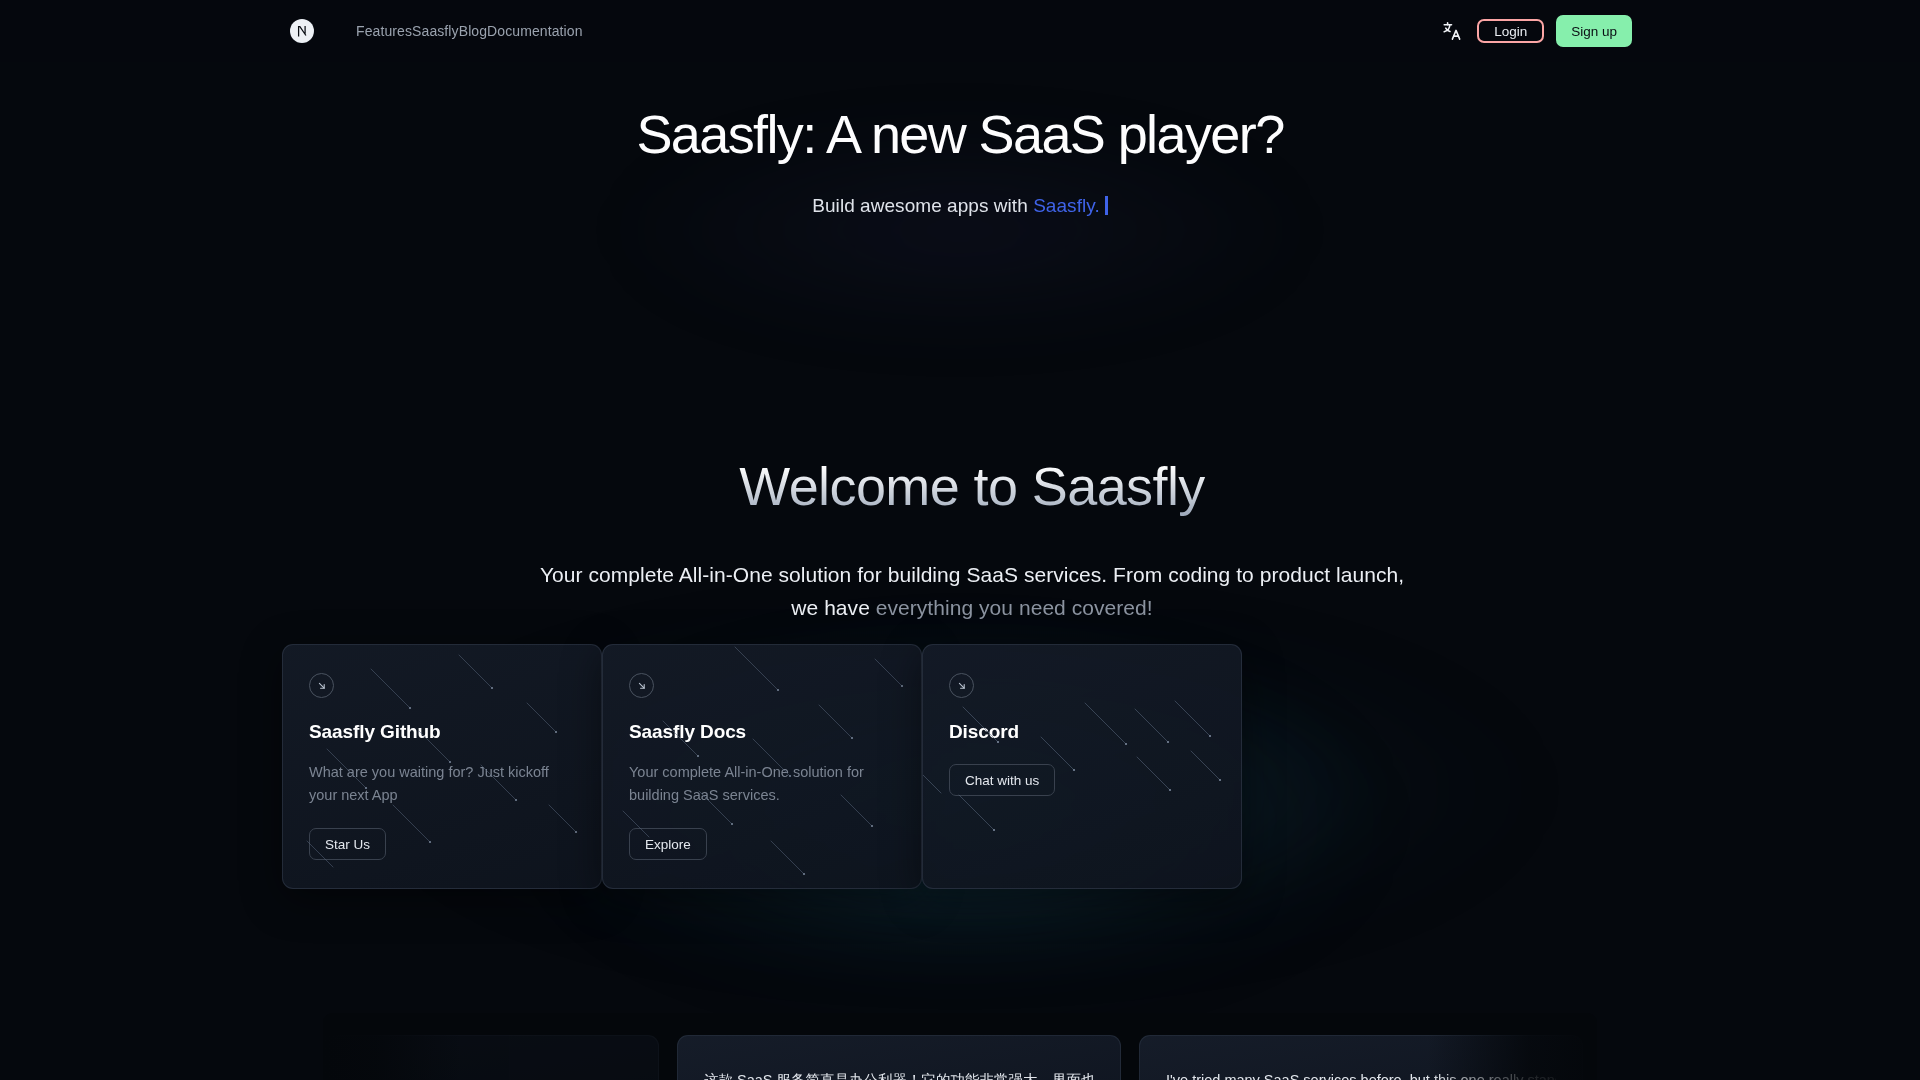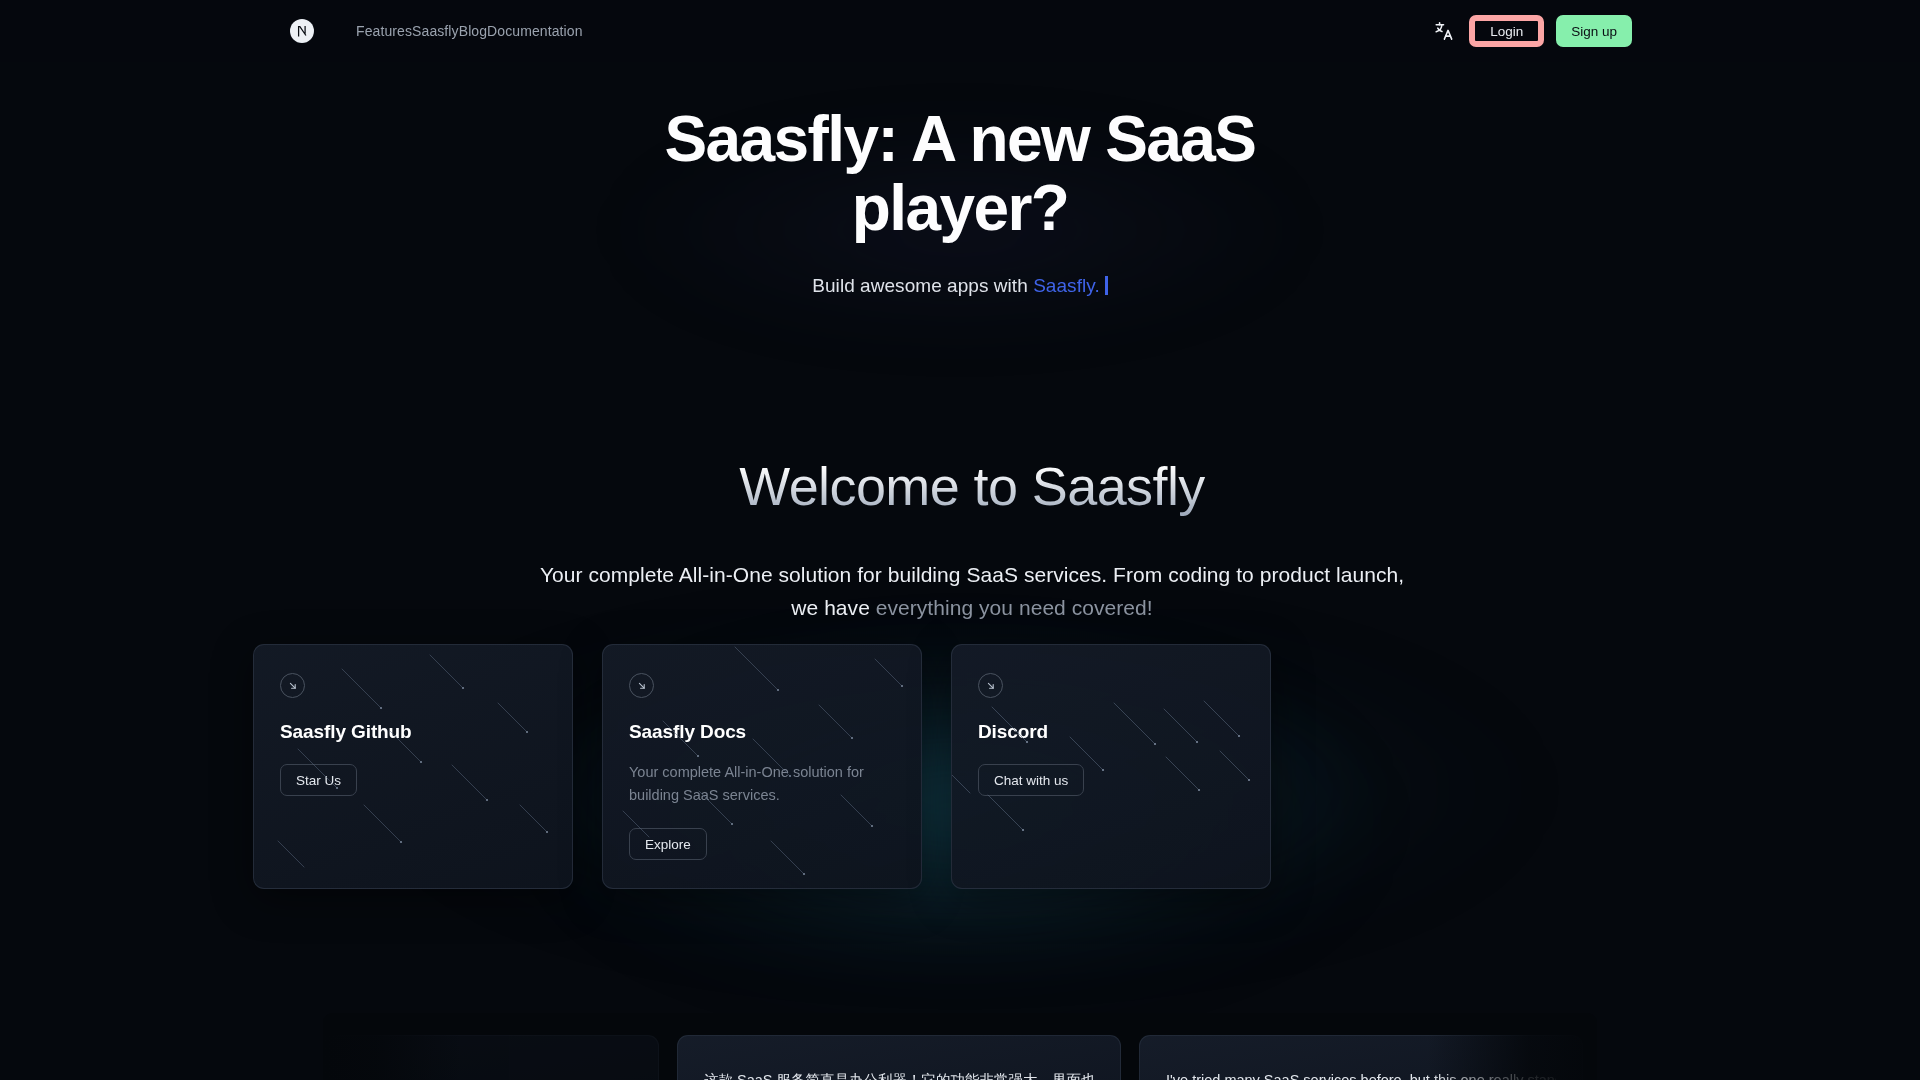--- a/index.html
+++ b/index.html
@@ -45,36 +45,36 @@
   }
   .logo svg { display:block; }
   .nav-links { display:flex; align-items:flex-end; margin-left:42px; }
   .nav-link {
     font-size:14px; color:#9aa2ae; letter-spacing:0.1px; white-space:nowrap;
     text-decoration:none; cursor:pointer;
   }
   .nav-right { margin-left:auto; margin-right:288px; display:flex; align-items:center; gap:12px; }
   .lang-icon { width:26px; height:26px; display:flex; align-items:center; justify-content:center; cursor:pointer; }
   .btn-login {
-    height:32px; padding:0 15px; border-radius:7px;
-    border:6px solid #fca5a5; background:transparent;
+    height:24px; padding:0 15px; border-radius:7px;
+    border:2px solid #fca5a5; background:transparent;
     color:#e9ecf1; font-size:13.5px; font-family:inherit; cursor:pointer;
     display:flex; align-items:center;
   }
   .btn-signup {
     height:32px; padding:0 15px; border-radius:7px;
     border:none; background:#86efac; color:#0a0d13;
     font-size:13.5px; font-family:inherit; cursor:pointer; font-weight:400;
     display:flex; align-items:center;
   }
 
   
   .hero { position:absolute; left:0; top:0; width:1920px; text-align:center; z-index:10; }
   .hero-title {
-    margin-top:105px; font-size:64px; line-height:1.08; font-weight:700;
+    margin-top:105px; font-size:54px; line-height:1.08; font-weight:400;
     letter-spacing:-1.6px; color:#fdfdfe;
     max-width:760px; margin-left:auto; margin-right:auto;
   }
   .hero-sub {
     margin-top:32px; font-size:19px; color:#dfe3ea; letter-spacing:0.05px;
   }
   .hero-sub .brand { color:#3f63e8; }
   .caret {
     display:inline-block; width:3px; height:19px; background:#3f63e8;
     vertical-align:-3px; margin-left:5px;
@@ -104,21 +104,21 @@
   }
   .welcome-sub {
     margin-top:42px; font-size:21px; line-height:1.55; color:#eceff4;
     max-width:880px; margin-left:auto; margin-right:auto; letter-spacing:0.05px;
   }
   .welcome-sub .muted { color:#8b93a0; }
 
   
   .cards {
     position:absolute; left:0; top:644px; width:1524px; z-index:12;
-    display:flex; justify-content:center; gap:29px;
+    display:flex; justify-content:center; 
   }
   .card {
     position:relative; width:320px; height:245px; border-radius:11px;
     background:linear-gradient(160deg, rgba(20,27,39,0.94) 0%, rgba(14,20,30,0.96) 100%);
     border:1px solid rgba(52,62,78,0.55);
     overflow:hidden; padding:28px 26px 0 26px;
     box-shadow:0 10px 40px rgba(0,0,0,0.45);
   }
   .meteors { position:absolute; inset:0; pointer-events:none; }
   .card-icon {
@@ -246,20 +246,21 @@
             <circle cx="293" cy="187" r="1.1"></circle>
         </g>
       </svg>
       <div class="card-icon">
         <svg width="12" height="12" viewBox="0 0 12 12" fill="none" stroke="#b9c2cf" stroke-width="1.1" stroke-linecap="round" stroke-linejoin="round">
           <path d="M3.4 3.4 L8.2 8.2"></path>
             <path d="M8.2 4.6 V8.2 H4.6"></path>
         </svg>
       </div>
       <div class="card-title">Saasfly Github</div>
+      <div class="card-desc">What are you waiting for? Just kickoff your next App</div>
       <button class="card-btn">Star Us</button>
     </div>
 
     <div class="card">
       <svg class="meteors" width="320" height="245" viewBox="0 0 320 245">
         <g stroke="#5b6a80" stroke-width="0.9" opacity="0.55" stroke-linecap="round">
           <line x1="132" y1="2" x2="174" y2="44"></line>
           <line x1="60" y1="76" x2="94" y2="110"></line>
           <line x1="150" y1="94" x2="186" y2="130"></line>
           <line x1="216" y1="60" x2="248" y2="92"></line>

